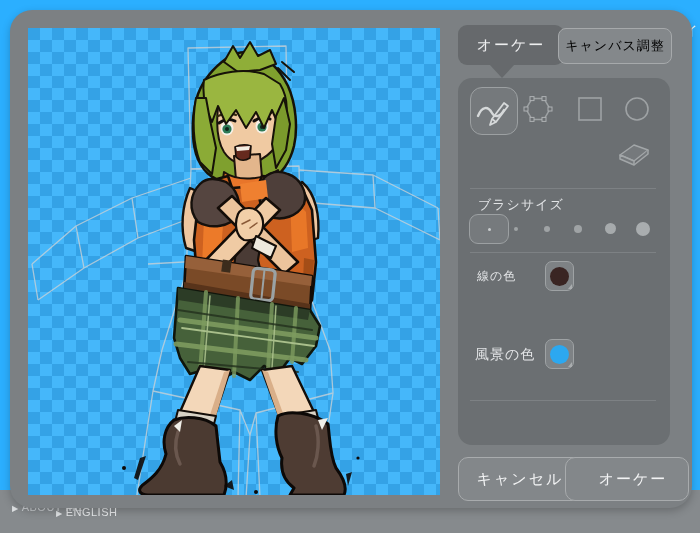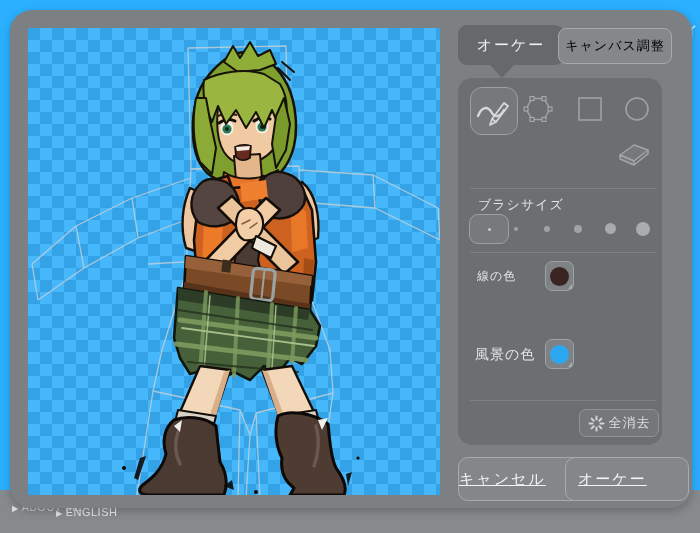--- a/index.html
+++ b/index.html
@@ -42,21 +42,21 @@
     border-left:13px solid transparent;border-right:13px solid transparent;
     border-top:14px solid #66696c;
   }
   .tab-adjust{
     position:absolute;left:548px;top:18px;width:114px;height:36px;border-radius:8px;
     background:#84888b;border:1px solid #a6a9ab;box-sizing:border-box;
     color:#000000;font-size:13px;letter-spacing:1px;
     display:flex;align-items:center;justify-content:center;cursor:pointer;
   }
   
-  .panel{position:absolute;left:448px;top:68px;width:204px;height:367px;border-radius:14px;background:#6b6f72;}
+  .panel{position:absolute;left:448px;top:68px;width:204px;height:367px;border-radius:14px;background:#6b6f72;padding-left:8px;}
   .tool{position:absolute;cursor:pointer;}
   .tool-pen{
     left:12px;top:9px;width:48px;height:48px;border-radius:12px;
     background:#75797c;border:1.5px solid #9ca0a2;box-sizing:border-box;
   }
   .divider{position:absolute;left:12px;width:186px;height:1px;background:#7d8184;}
   .sect-label{position:absolute;color:#e2e4e6;}
   .lbl-brush{left:20px;top:118px;font-size:13px;letter-spacing:1px;}
   .lbl-line{left:19px;top:190px;font-size:12px;letter-spacing:1px;}
   .lbl-bg{left:17px;top:268px;font-size:14px;letter-spacing:1px;}
@@ -88,21 +88,21 @@
     color:#dcdee0;font-size:13px;letter-spacing:1px;
     display:flex;align-items:center;justify-content:center;gap:4px;cursor:pointer;
   }
   .btn-undo{left:40px;width:77px;}
   .btn-clear{left:121px;width:80px;}
   
   .big-btn{
     position:absolute;top:447px;width:124px;height:44px;border-radius:10px;
     background:#83878a;border:1px solid #a8abad;box-sizing:border-box;
     color:#f2f3f4;font-size:15px;letter-spacing:2px;
-    display:flex;align-items:center;cursor:pointer;text-decoration:underline;
+    display:flex;align-items:center;justify-content:center;cursor:pointer;
   }
   .btn-cancel{left:448px;}
   .btn-ok{left:555px;padding-left:12px;}
 </style>
 </head>
 <body>
 
 <div class="footer">
   <div class="footer-link footer-about"><span class="tri">▶</span><span>ABOUT ME</span></div>
   <div class="footer-link footer-english"><span class="tri">▶</span><span>ENGLISH</span></div>
@@ -283,28 +283,20 @@
       <span class="corner"></span>
     </div>
     <div class="sect-label lbl-bg">風景の色</div>
     <div class="swatch swatch-bg">
       <b style="background: rgb(44, 168, 240);"></b>
       <span class="corner"></span>
     </div>
 
     <div class="divider" style="top:322px;"></div>
 
-    <div class="mini-btn btn-clear">
-      <svg width="17" height="17" viewBox="0 0 17 17">
-        <g stroke="#d2d5d7" stroke-width="2" stroke-linecap="round">
-          <path d="M8.5,1.5 L8.5,4.5 M8.5,12.5 L8.5,15.5 M1.5,8.5 L4.5,8.5 M12.5,8.5 L15.5,8.5 M3.6,3.6 L5.7,5.7 M11.3,11.3 L13.4,13.4 M13.4,3.6 L11.3,5.7 M5.7,11.3 L3.6,13.4"></path>
-        </g>
-      </svg>
-      <span>全消去</span>
-    </div>
   </div>
 
   <div class="big-btn btn-cancel">
       <span>キャンセル</span>
     </div>
   <div class="big-btn btn-ok">
       <span>オーケー</span>
     </div>
 </div>
 

